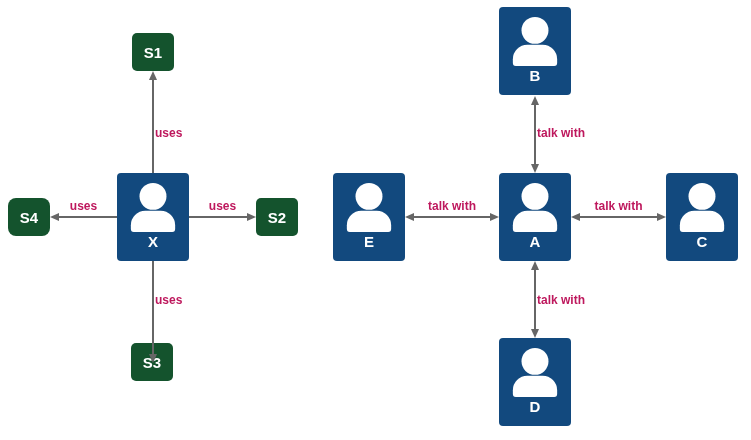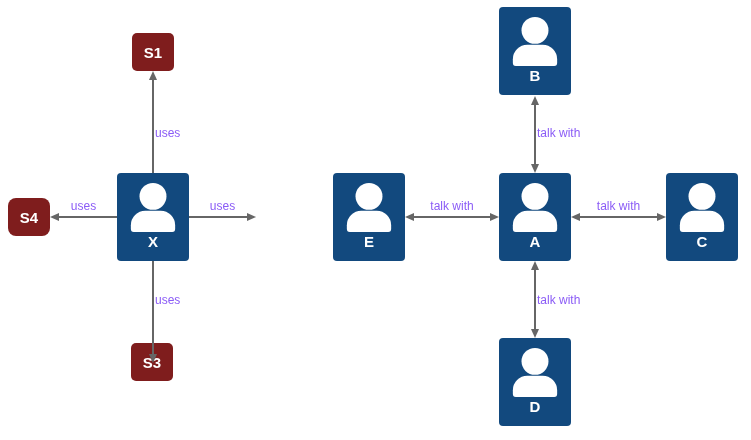--- a/index.html
+++ b/index.html
@@ -13,54 +13,57 @@
     border-radius:4px; display:flex; flex-direction:column; align-items:center;
     justify-content:flex-start; padding-top:7px; box-sizing:border-box;
   }
   .person-icon { width:58px; height:52px; display:block; }
   .person-label {
     color:#ffffff; font-weight:bold; font-size:15px; line-height:16px;
     margin-top:2px; text-align:center;
   }
   
   .service-node {
-    position:absolute; width:42px; height:38px; background:#7f1d1d;
+    position:absolute; width:42px; height:38px; background:#14532d;
     border-radius:5px; color:#ffffff; font-weight:bold; font-size:15px;
     display:flex; align-items:center; justify-content:center;
   }
   
   .vline { position:absolute; width:1.5px; background:#666666; }
   .hline { position:absolute; height:1.5px; background:#666666; }
   .arr { position:absolute; width:0; height:0; }
   .arr.up    { border-left:4px solid transparent; border-right:4px solid transparent; border-bottom:9px solid #666666; }
   .arr.down  { border-left:4px solid transparent; border-right:4px solid transparent; border-top:9px solid #666666; }
   .arr.left  { border-top:4px solid transparent; border-bottom:4px solid transparent; border-right:9px solid #666666; }
   .arr.right { border-top:4px solid transparent; border-bottom:4px solid transparent; border-left:9px solid #666666; }
   
   .edge-label {
-    position:absolute; font-size:12px; font-weight:normal; color:#8b5cf6;
+    position:absolute; font-size:12px; font-weight:bold; color:#be185d;
     line-height:14px; white-space:nowrap;
   }
   .edge-label.centered { text-align:center; }
 </style>
 </head>
 <body>
 
 <div class="canvas">
 
   <div class="person-node" style="left:117px; top:173px;">
     <svg class="person-icon" viewBox="0 0 60 54" xmlns="http://www.w3.org/2000/svg">
       <circle cx="30" cy="17" r="14" fill="#ffffff"></circle>
       <path d="M10 54 a3 3 0 0 1 -3 -3 v-4 a15 15 0 0 1 15 -15 h16 a15 15 0 0 1 15 15 v4 a3 3 0 0 1 -3 3 z" fill="#ffffff"></path>
     </svg>
     <div class="person-label">X</div>
   </div>
 
   <div class="service-node" style="left:132px; top:33px;">
     <span>S1</span>
+  </div>
+  <div class="service-node" style="left:256px; top:198px;">
+    <span>S2</span>
   </div>
   <div class="service-node" style="left:131px; top:343px;">
     <span>S3</span>
   </div>
   <div class="service-node" style="left:8px; top:198px;border-radius:8px;">
     <span>S4</span>
   </div>
 
   <div class="vline" style="left:152.25px; top:79px; height:94px;"></div>
   <div class="arr up" style="left:149px; top:71px;"></div>

